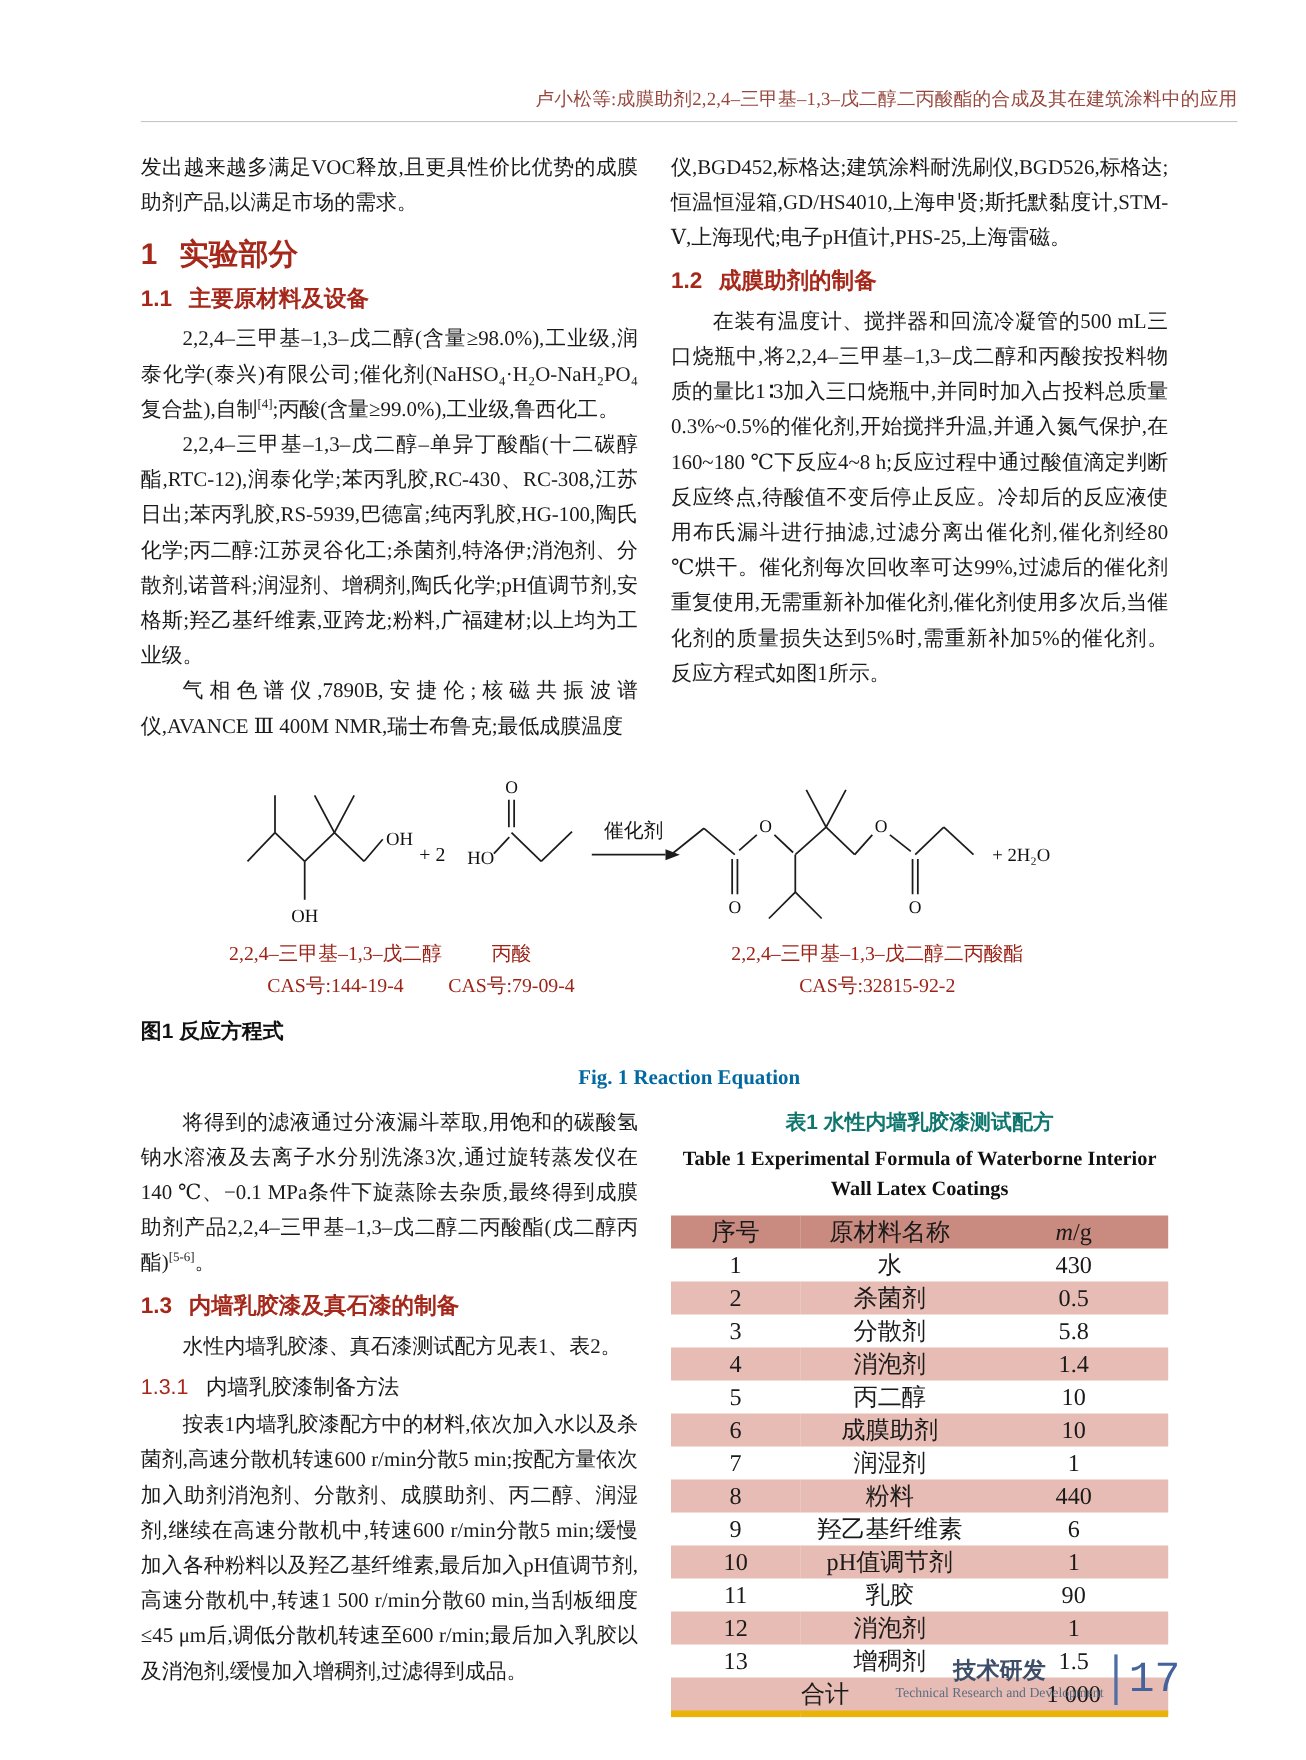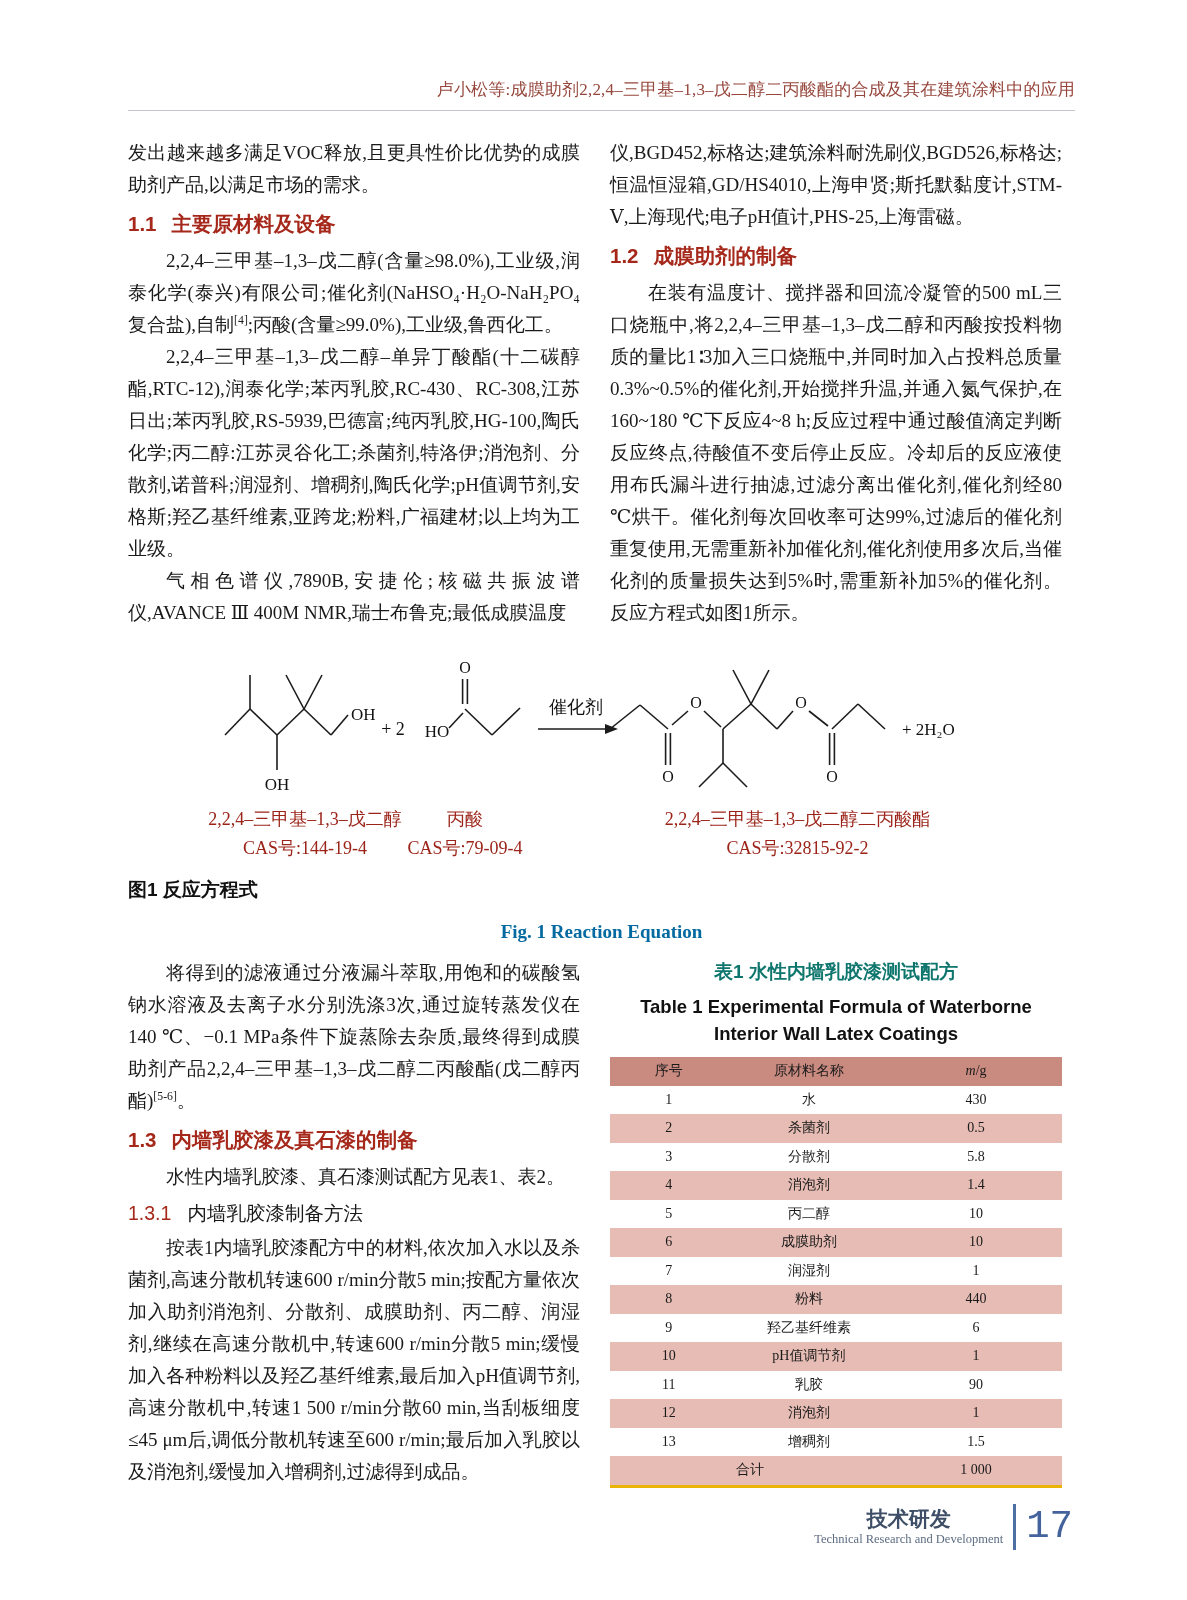--- a/index.html
+++ b/index.html
@@ -1,21 +1,21 @@
 <!DOCTYPE html>
 <html lang="zh"><head>
 <meta charset="utf-8">
 <style>
   html,body{margin:0;padding:0;background:#ffffff;}
   .page{
     position:relative;
     width:1187px;height:1600px;
     background:#ffffff;
     box-sizing:border-box;
-    padding:78px 112px 0 128px;
+    padding:78px 62px 0 128px;
     font-family:"Liberation Serif","DejaVu Serif",serif;
     color:#1a1a1a;
     overflow:hidden;
   }
   
   .running-head{
     text-align:right;
     font-size:17px;
     color:#96463c;
     letter-spacing:.2px;
@@ -69,28 +69,28 @@
     text-align:center;font-family:"Liberation Serif","DejaVu Serif",serif;
     font-weight:bold;font-size:19px;margin-top:18px;margin-bottom:14px;color:#0369a1;
   }
 
   
   .tbl-title-cn{
     text-align:center;font-family:"Liberation Sans","DejaVu Sans",sans-serif;
     font-weight:bold;font-size:19px;margin:2px 0 8px 0;color:#0f766e;
   }
   .tbl-title-en{
-    text-align:center;font-family:Liberation Sans, sans-serif;
+    text-align:center;font-family:Liberation Serif, serif;
     font-weight:bold;font-size:18.5px;line-height:27px;
     max-width:440px;margin:0 auto 10px auto;color:#111;
   }
   table.formula{
     width:100%;border-collapse:collapse;
-    font-size:14px;table-layout:fixed;
-    border-bottom:3px solid #eab308;
+    font-size:22px;table-layout:fixed;
+    border-bottom:6px solid #eab308;
   }
   table.formula th,table.formula td{
     text-align:center;font-weight:normal;
     height:28.5px;padding:0;vertical-align:middle;
   }
   table.formula thead tr{background:#c98a80;}
   table.formula tr.stripe{background:#e6bcb4;}
   .it{font-style:italic;}
   .col-num{width:26%;} .col-name{width:36%;} .col-val{width:38%;}
 
@@ -113,20 +113,23 @@
 
 <div class="page">
 
   <div class="running-head">卢小松等:成膜助剂2,2,4–三甲基–1,3–戊二醇二丙酸酯的合成及其在建筑涂料中的应用</div>
   <hr class="head-rule">
 
   <div class="cols">
     <div class="col">
       <p class="body">发出越来越多满足VOC释放,且更具性价比优势的成膜助剂产品,以满足市场的需求。</p>
 
+      <div class="h1">
+        <span class="num">1</span><span>实验部分</span>
+      </div>
 
       <div class="h2">
         <span class="num">1.1</span><span>主要原材料及设备</span>
       </div>
 
       <p class="body ind"><span>2,2,4–三甲基–1,3–戊二醇(含量≥98.0%),工业级,润泰化学(泰兴)有限公司;催化剂(NaHSO₄·H₂O-NaH₂PO₄复合盐),自制</span><sup class="sup">[4]</sup><span>;丙酸(含量≥99.0%),工业级,鲁西化工。</span></p>
 
       <p class="body ind">2,2,4–三甲基–1,3–戊二醇–单异丁酸酯(十二碳醇酯,RTC-12),润泰化学;苯丙乳胶,RC-430、RC-308,江苏日出;苯丙乳胶,RS-5939,巴德富;纯丙乳胶,HG-100,陶氏化学;丙二醇:江苏灵谷化工;杀菌剂,特洛伊;消泡剂、分散剂,诺普科;润湿剂、增稠剂,陶氏化学;pH值调节剂,安格斯;羟乙基纤维素,亚跨龙;粉料,广福建材;以上均为工业级。</p>
 
       <p class="body ind">气相色谱仪,7890B,安捷伦;核磁共振波谱仪,AVANCE Ⅲ 400M NMR,瑞士布鲁克;最低成膜温度</p>

